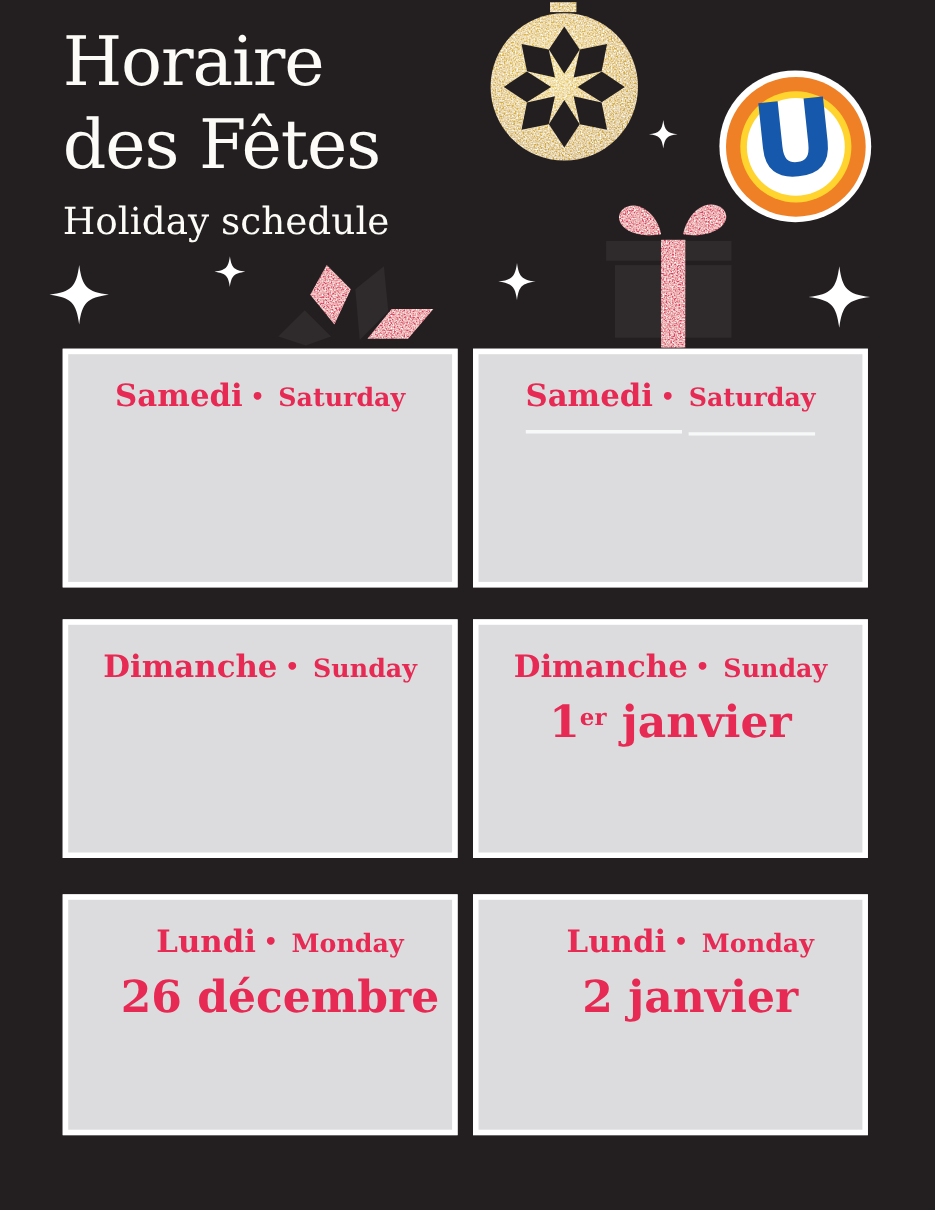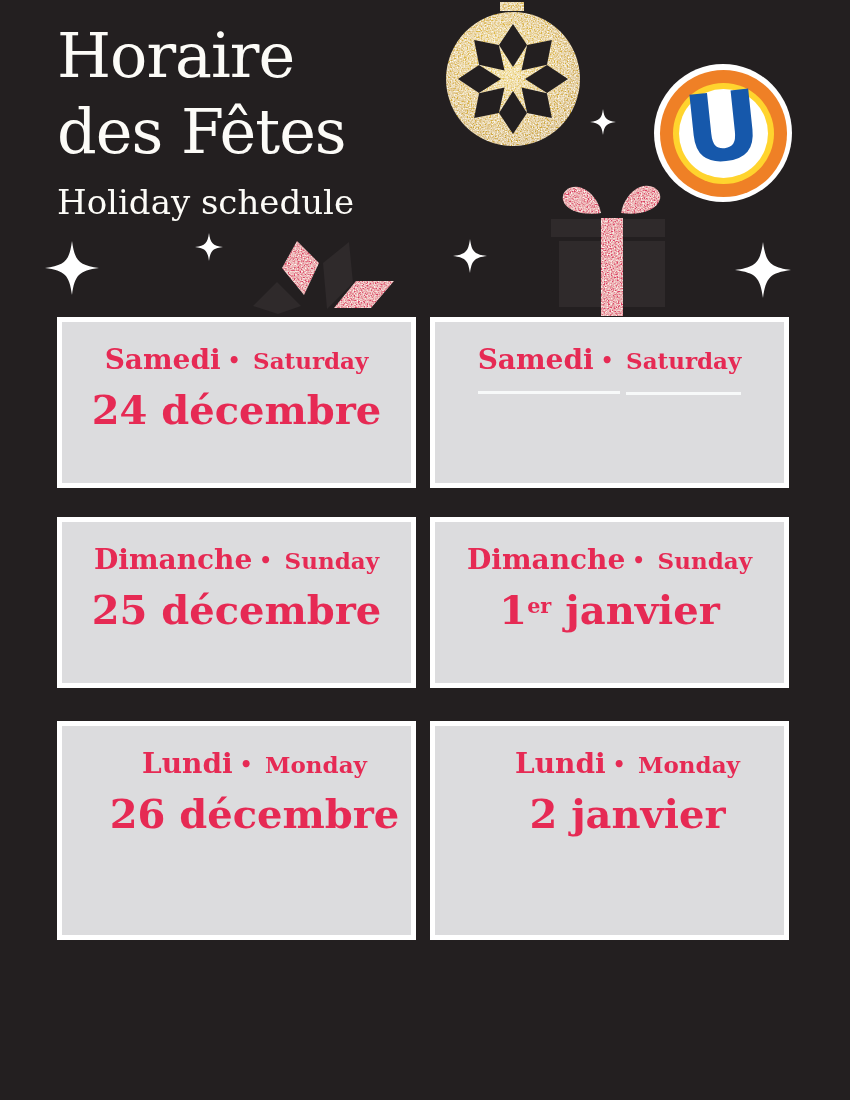--- a/index.html
+++ b/index.html
@@ -53,21 +53,21 @@
     font-weight:bold;font-size:94px;line-height:94px;color:#1658ab;
     transform:rotate(-6deg) translateY(-5px);
   }
 
   
   .rows{position:absolute;left:57px;top:317px;z-index:2;}
   .row{display:flex;gap:14px;}
   .row + .row{margin-top:29px;}
   .row.r3{margin-top:33px;}
   .card{
-    width:359px;height:171px;box-sizing:border-box;
+    width:359px;height:217px;box-sizing:border-box;
     border:5px solid var(--cardborder);
     background:var(--card);
     text-align:center;padding-top:23px;
   }
   .row.r3 .card{height:219px;padding-left:36px;}
   .card-label{color:var(--pink);font-weight:700;line-height:30px;white-space:nowrap;}
   .day-fr{font-size:28px;}
   .bullet{font-size:20px;margin:0 7px;vertical-align:2px;}
   .day-en{font-size:23px;}
   .card.underlined .seg{
@@ -156,37 +156,35 @@
   </div>
 
   <div class="rows">
 
     <div class="row">
       <section class="card">
         <div class="card-label">
           <span class="seg"><span class="day-fr">Samedi</span><span class="bullet">•</span></span>
           <span class="seg day-en">Saturday</span>
         </div>
-        <div class="card-date"><span>24 décembre</span><sup></sup><span></span></div>
       </section>
       <section class="card underlined">
         <div class="card-label">
           <span class="seg"><span class="day-fr">Samedi</span><span class="bullet">•</span></span>
           <span class="seg day-en">Saturday</span>
         </div>
       </section>
     </div>
 
     <div class="row">
       <section class="card">
         <div class="card-label">
           <span class="seg"><span class="day-fr">Dimanche</span><span class="bullet">•</span></span>
           <span class="seg day-en">Sunday</span>
         </div>
-        <div class="card-date"><span>25 décembre</span><sup></sup><span></span></div>
       </section>
       <section class="card">
         <div class="card-label">
           <span class="seg"><span class="day-fr">Dimanche</span><span class="bullet">•</span></span>
           <span class="seg day-en">Sunday</span>
         </div>
         <div class="card-date"><span>1</span><sup>er</sup><span> janvier</span></div>
       </section>
     </div>
 

